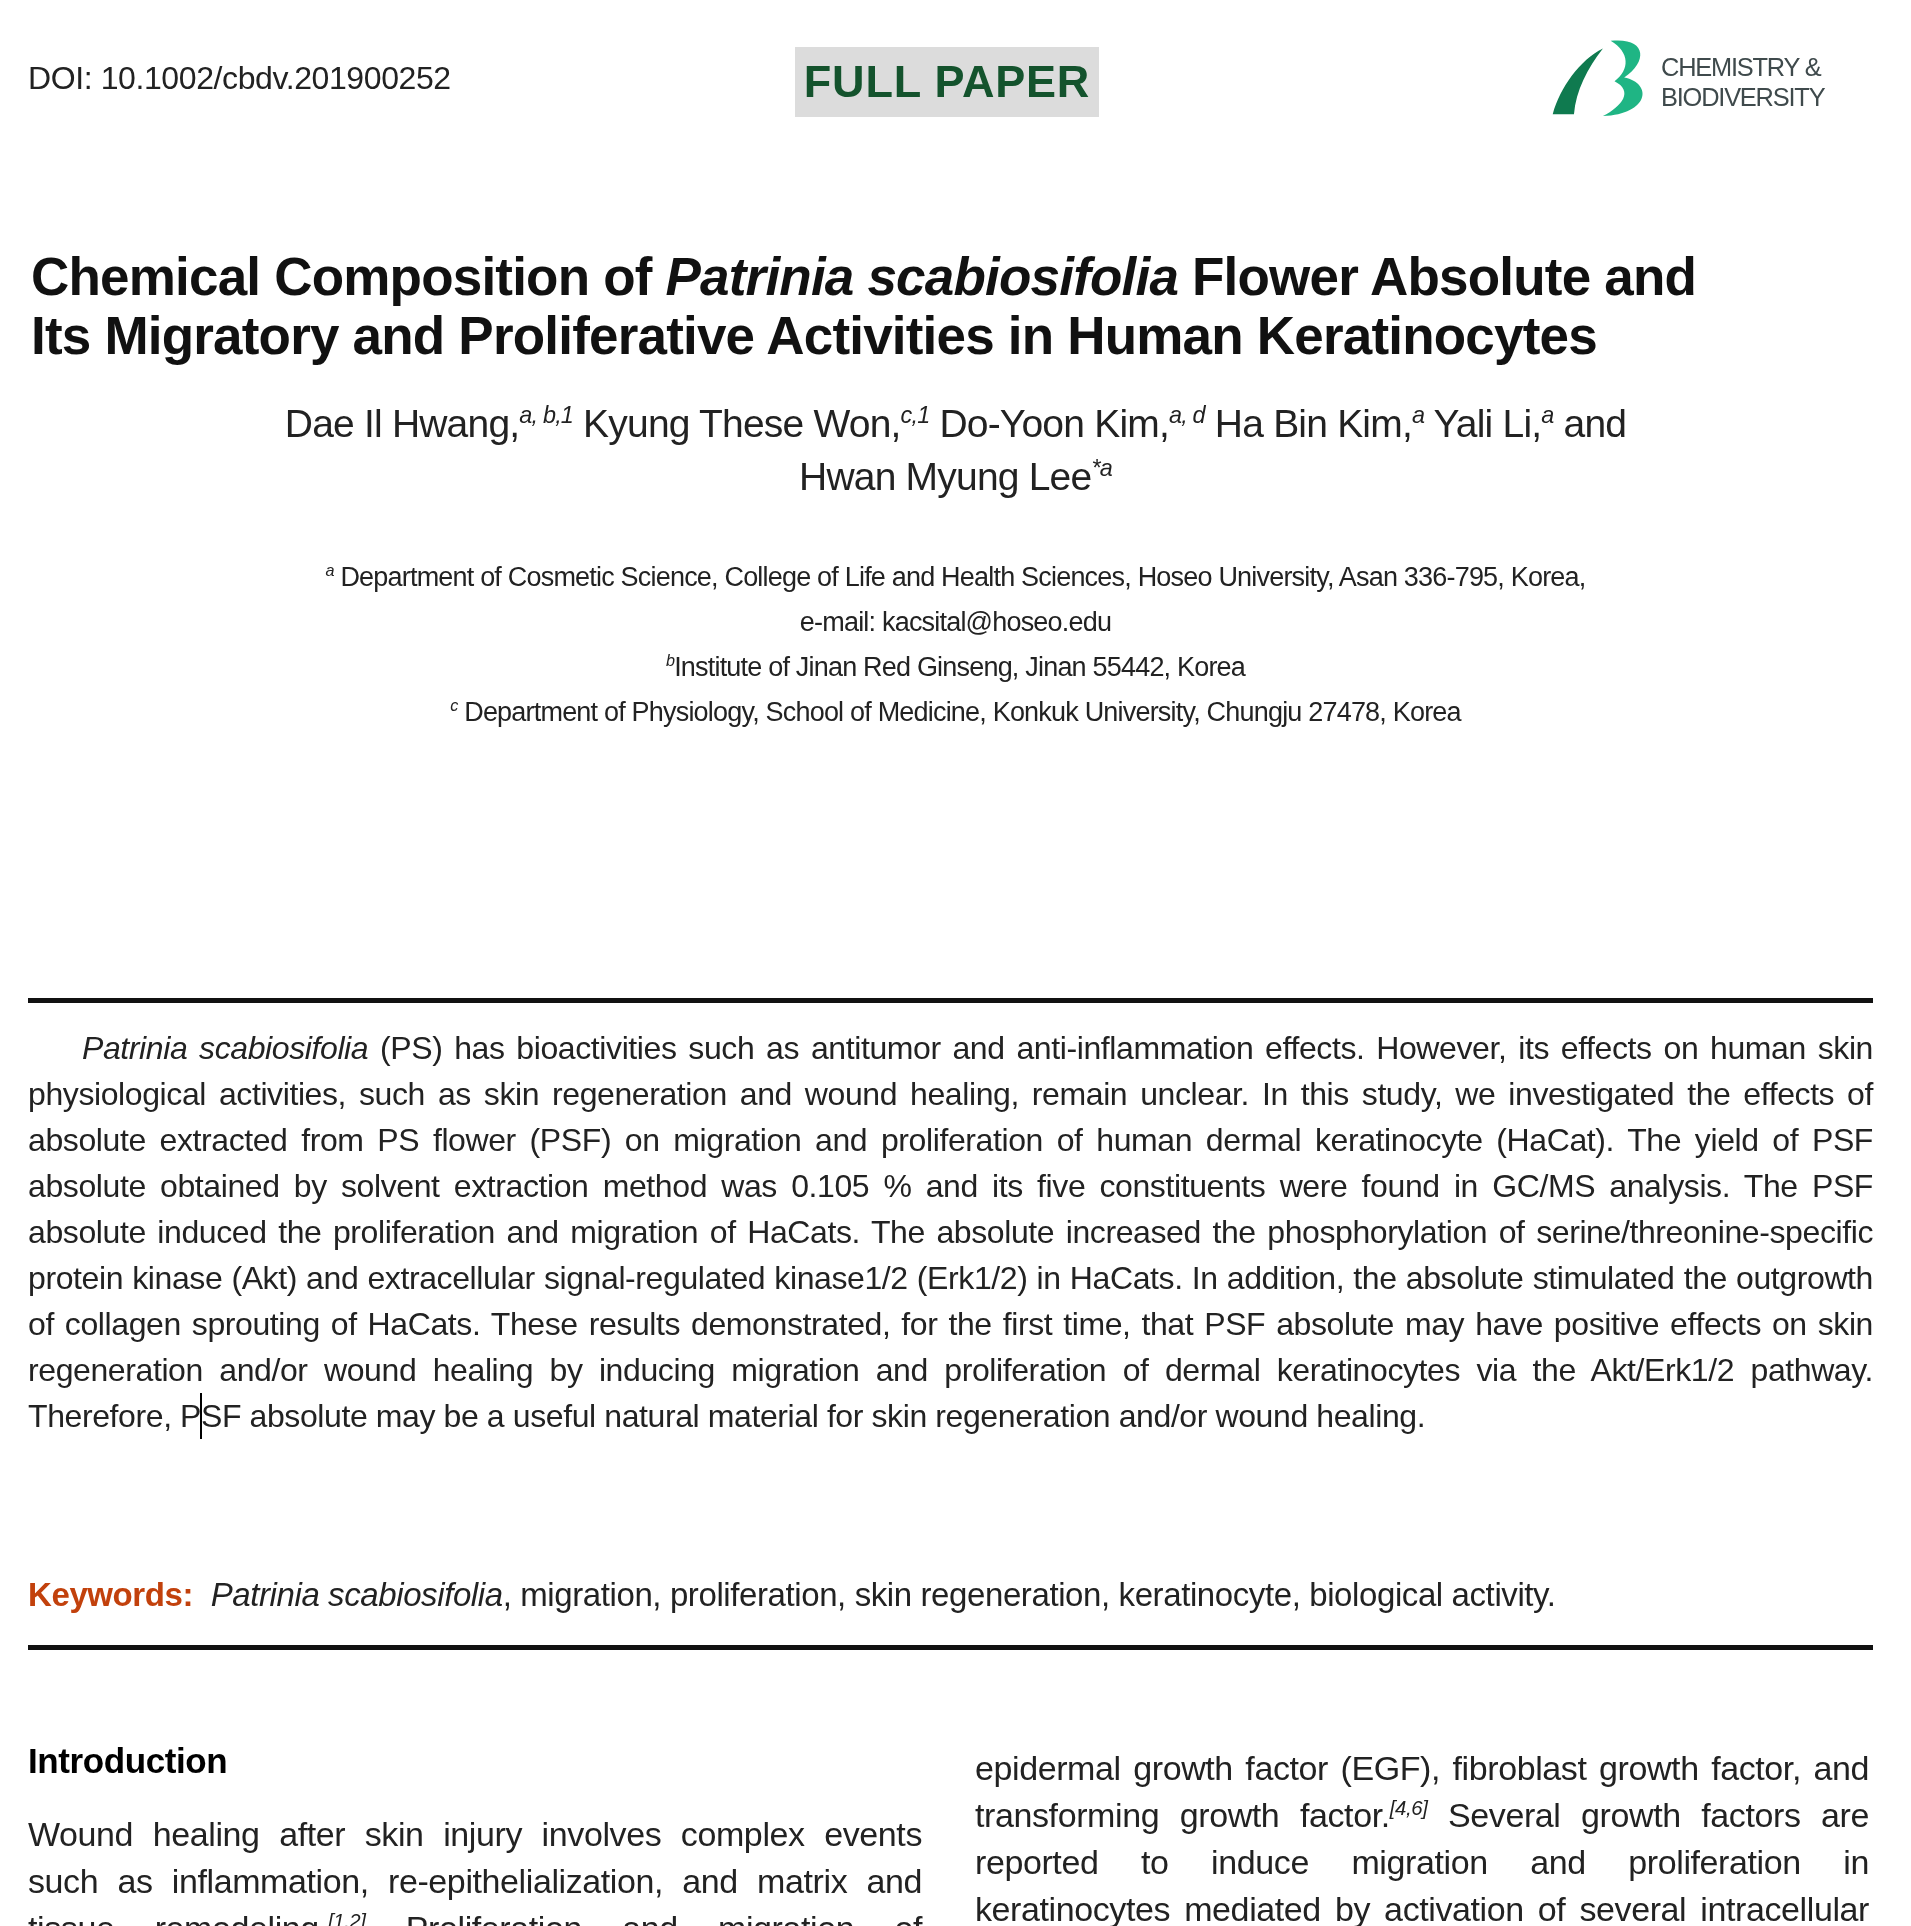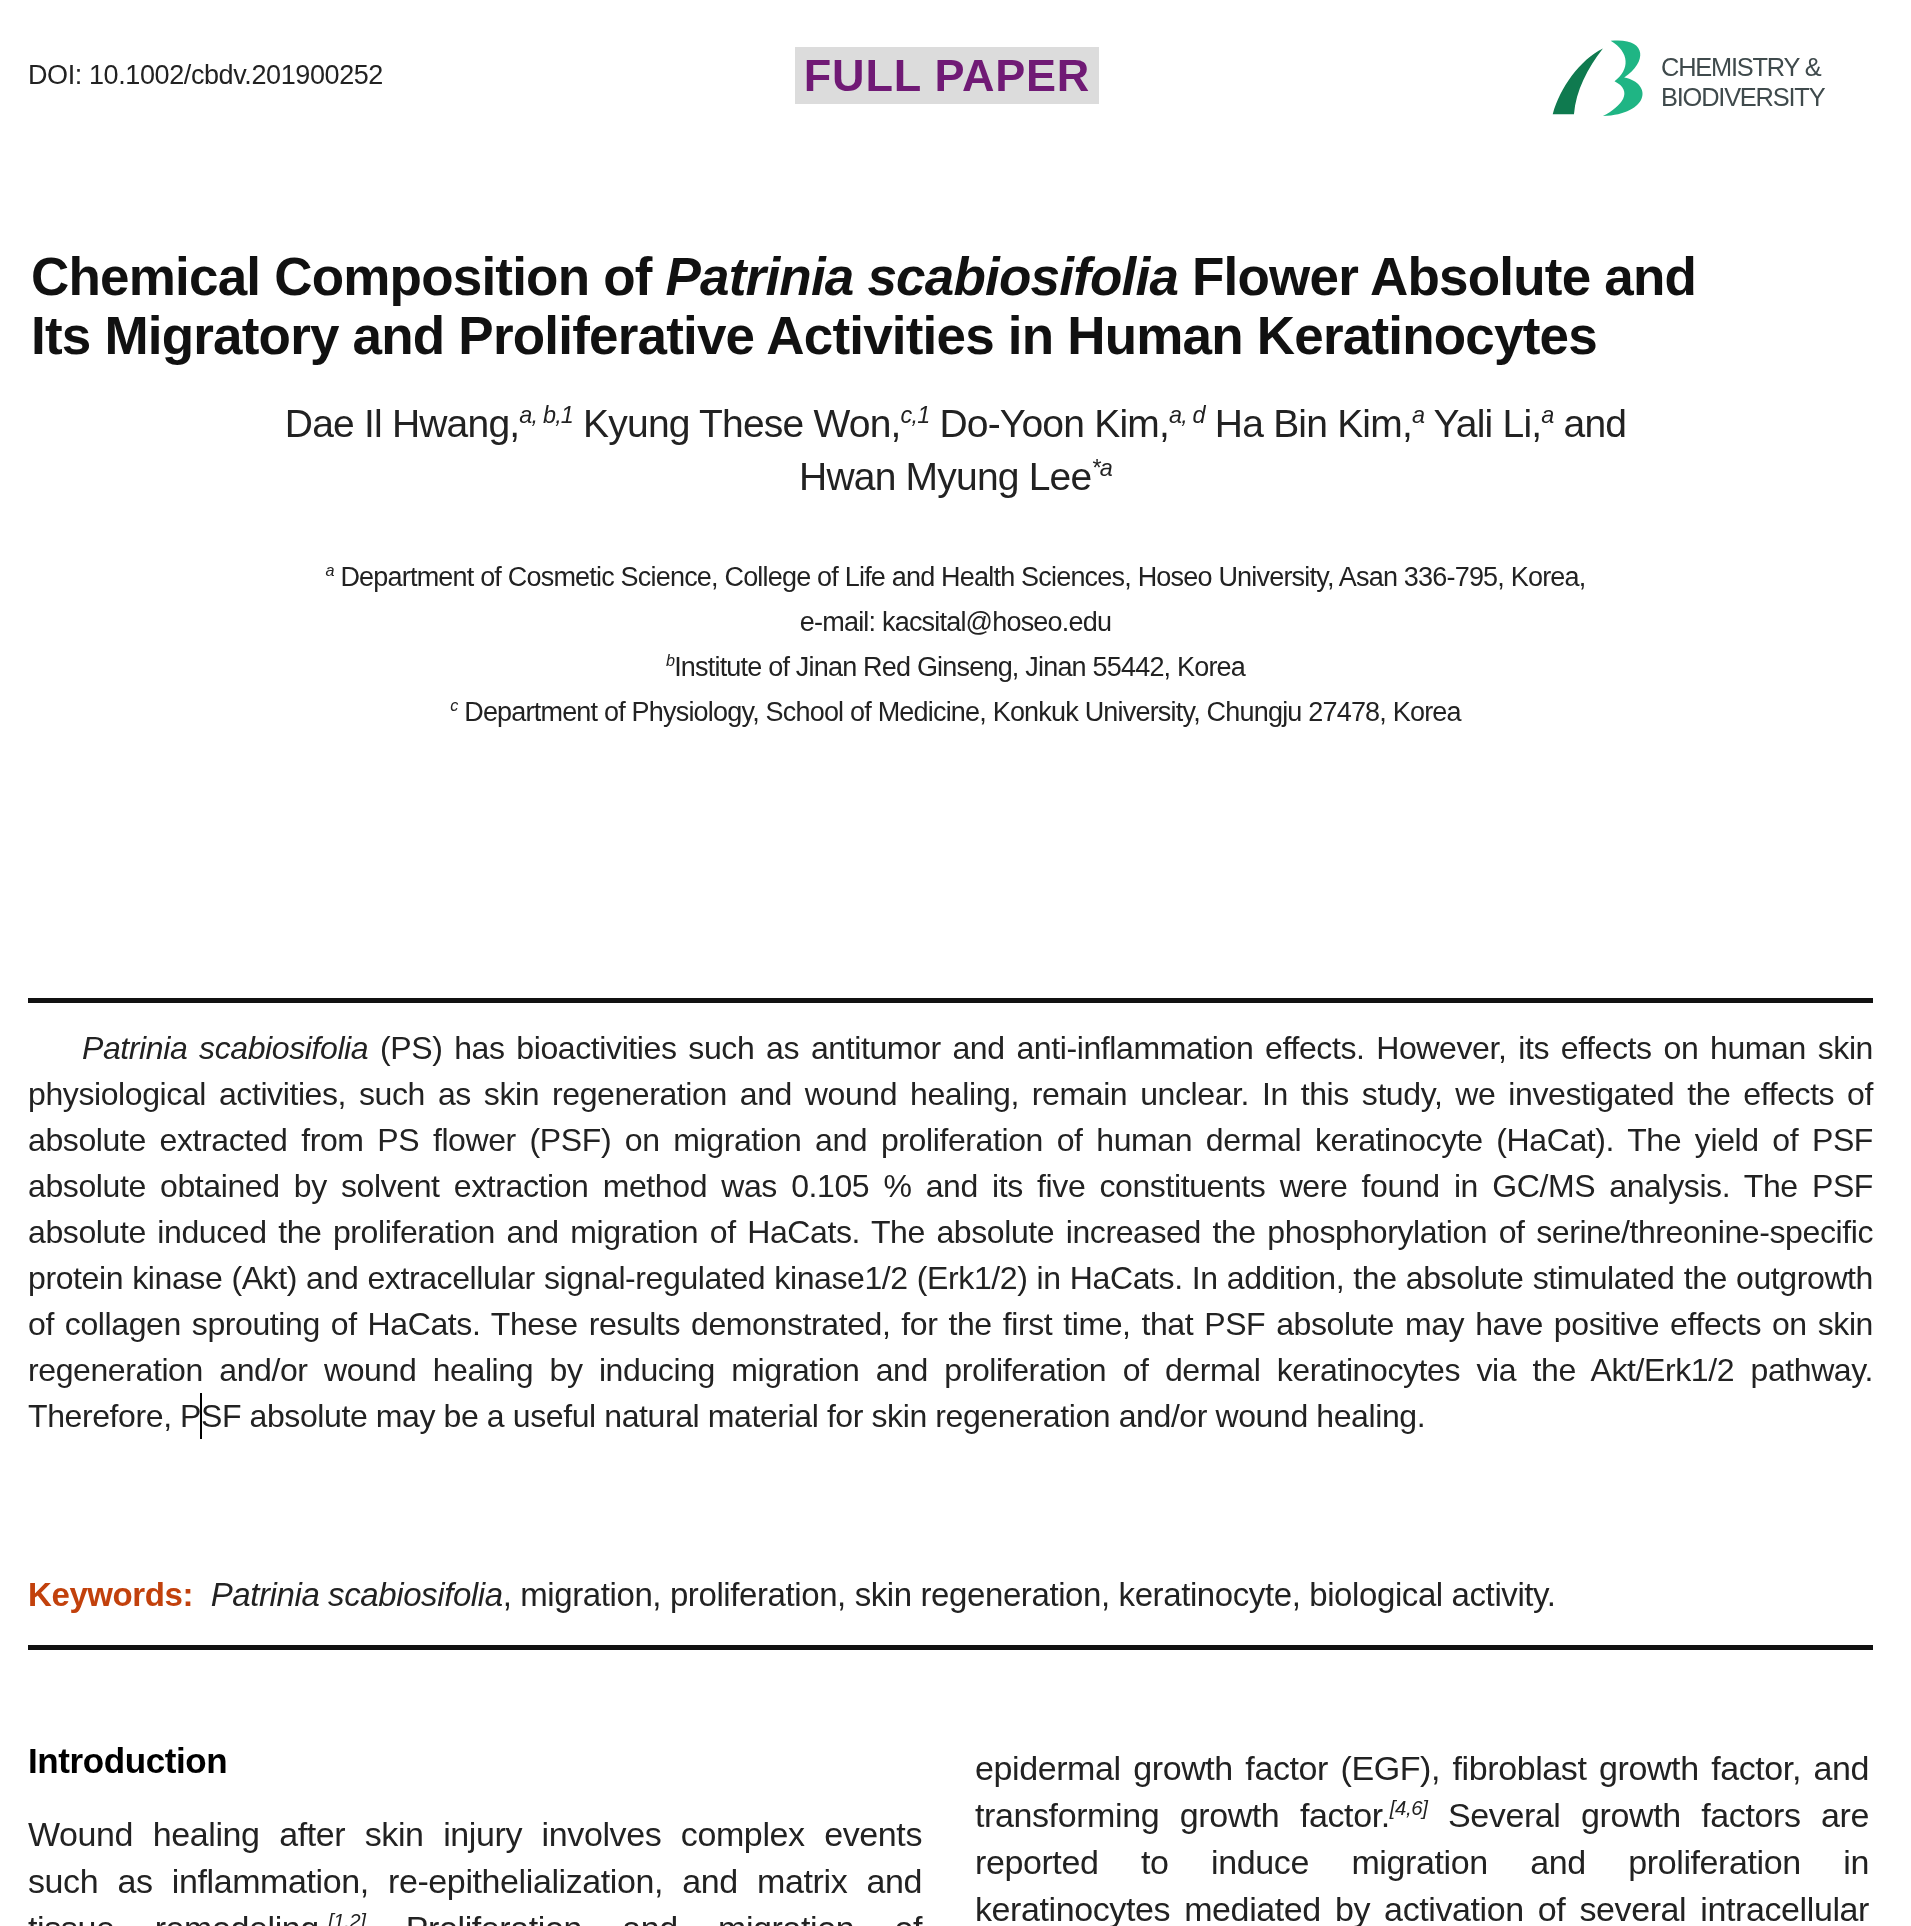--- a/index.html
+++ b/index.html
@@ -4,25 +4,25 @@
 <style>
   html, body { margin: 0; padding: 0; background: #ffffff; }
   body {
     width: 1911px; height: 2703px; position: relative; overflow: hidden;
     font-family: "Liberation Sans", "DejaVu Sans", sans-serif;
     color: #1a1a1a;
   }
   .abs { position: absolute; }
 
   
-  .doi { left: 28px; top: 60px; font-size: 27px; color: #222; letter-spacing: -0.4px; }
+  .doi { left: 28px; top: 60px; font-size: 32px; color: #222; letter-spacing: -0.4px; }
   .badge {
-    left: 795px; top: 47px; width: 304px; height: 57px;
+    left: 795px; top: 47px; width: 304px; height: 70px;
     background: #dcdcdc; display: flex; align-items: center; justify-content: center;
-    font-weight: bold; font-size: 45px; color: #701a75; letter-spacing: 0.8px;
+    font-weight: bold; font-size: 45px; color: #14532d; letter-spacing: 0.8px;
   }
   .logo { left: 1545px; top: 33px; width: 339px; height: 89px; }
   .logo-text {
     position: absolute; left: 116px; top: 19px; font-size: 25.4px; line-height: 30px;
     color: #3f4a4c; letter-spacing: -1.2px; font-weight: normal;
   }
 
   
   .title {
     left: 31px; width: 1849px; top: 247px; text-align: left;

